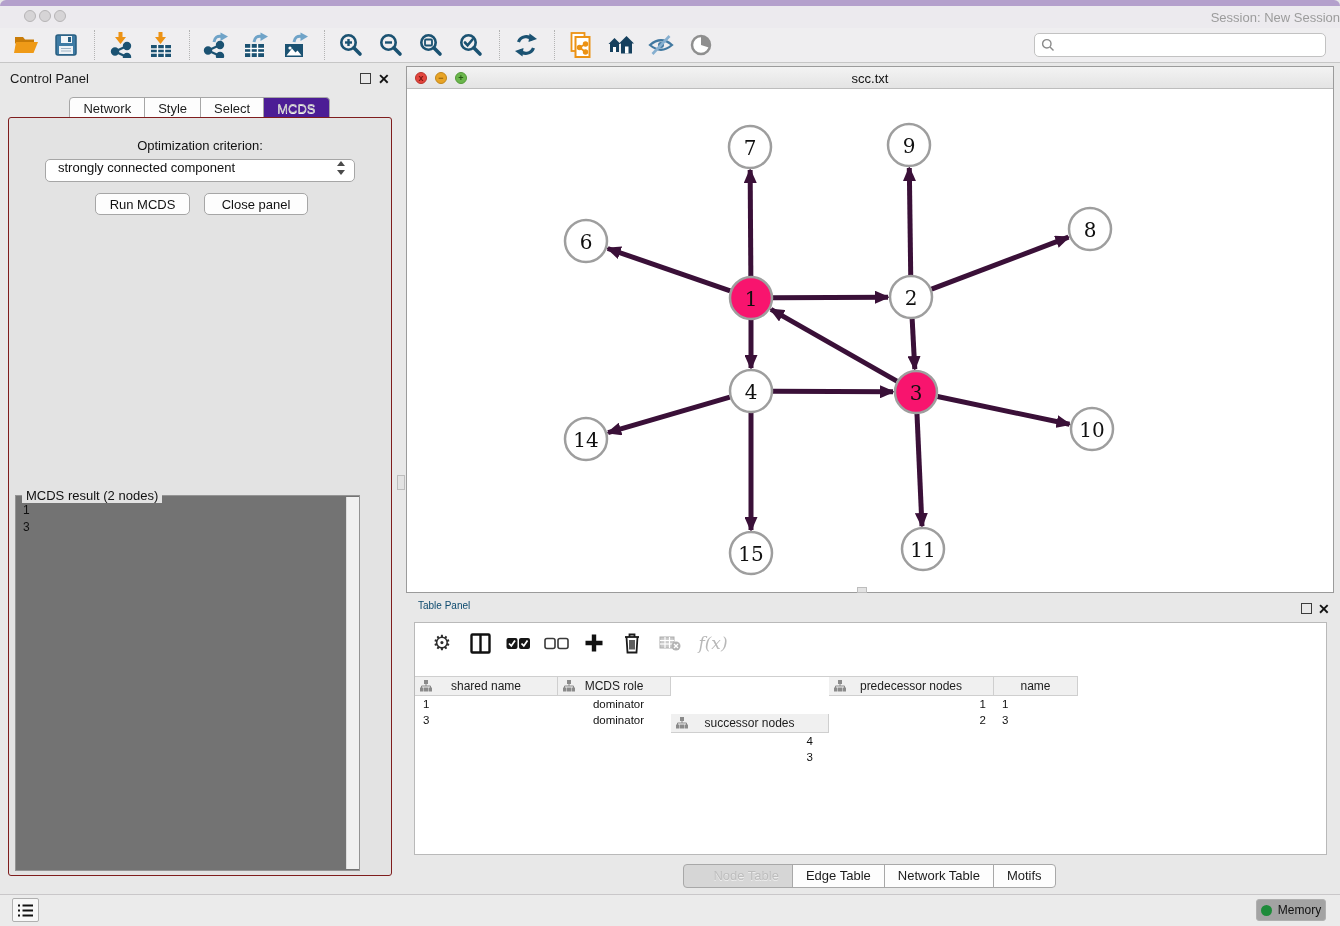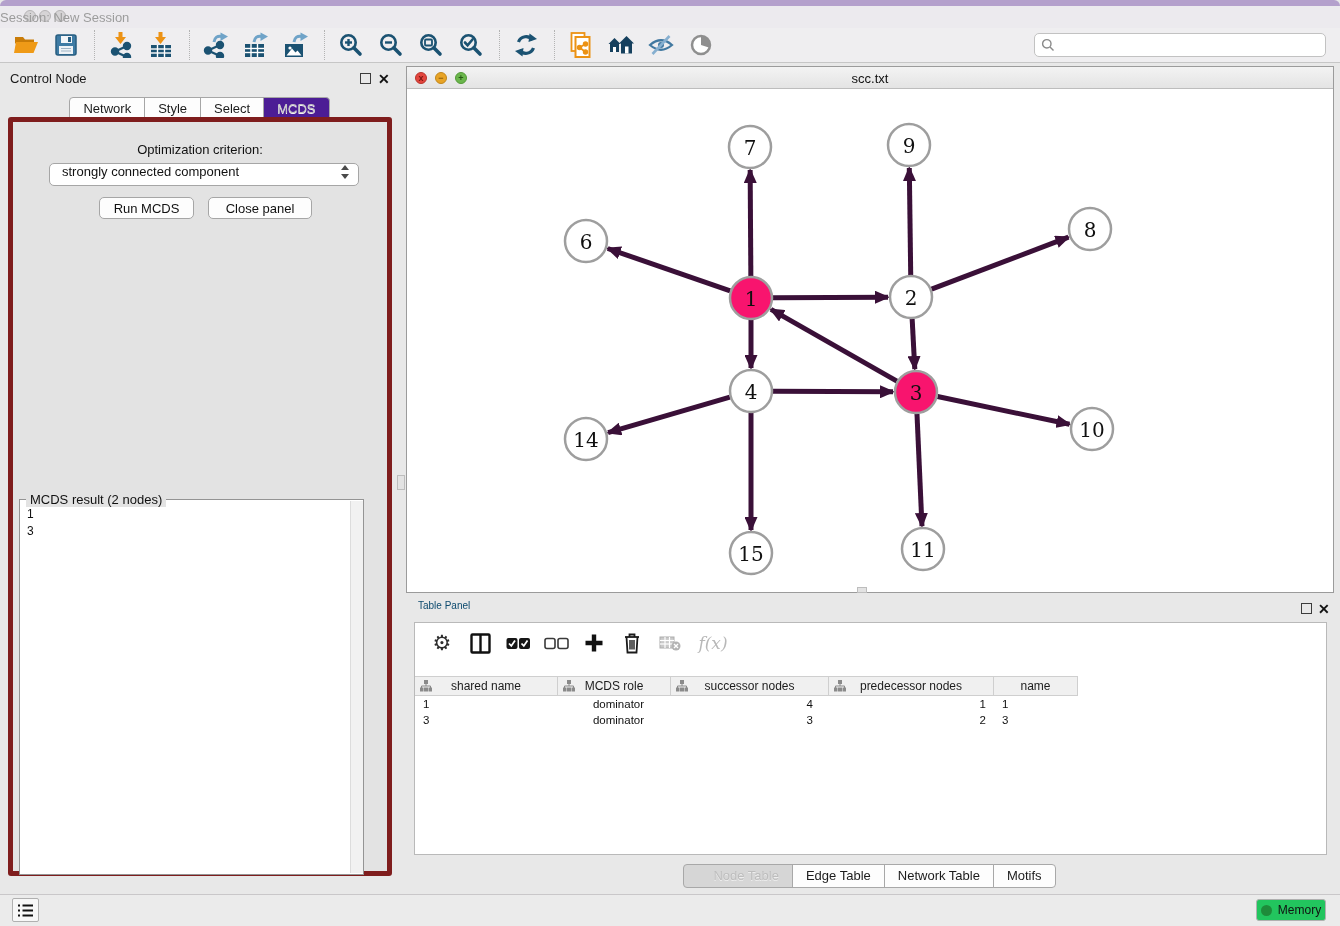--- a/index.html
+++ b/index.html
@@ -6,21 +6,21 @@
   html,body { width:1340px; height:926px; overflow:hidden; background:#e8e8e8;
               font-family:"Liberation Sans", sans-serif; }
   .app { position:relative; width:1340px; height:926px; background:#e8e8e8; }
 
   
   .top-strip { position:absolute; left:0; top:0; width:1340px; height:6px; background:#b4a0cc;
                border-radius:6px 6px 0 0; }
   .titlebar { position:absolute; left:0; top:6px; width:1340px; height:22px; background:#eceaee; }
   .tl { position:absolute; top:4px; width:12px; height:12px; border-radius:50%;
         background:#d6d4d6; border:1px solid #b6b4b6; }
-  .win-title { position:absolute; left:0; top:4px; width:100%; text-align:left;
+  .win-title { position:absolute; left:0; top:4px; width:100%; text-align:right;
                font-size:13px; color:#9c9c9c; }
 
   
   .toolbar { position:absolute; left:0; top:28px; width:1340px; height:35px; background:#efeef0;
              border-bottom:1px solid #c6c6c6; display:flex; align-items:center; padding:0 10px; }
   .tbtn { width:32px; height:30px; display:flex; align-items:center; justify-content:center; flex:none; margin-right:8px; }
   .tsep { flex:none; width:0; height:30px; border-left:1px dotted #b3b3b3; margin:0 10px 0 4px; }
   .spacer { flex:1; }
   .searchbox { flex:none; width:292px; height:24px; background:#fff; border:1px solid #c2c2c2;
                border-radius:5px; display:flex; align-items:center; padding:0 6px; margin-right:4px; }
@@ -30,30 +30,30 @@
   .cp-header { position:absolute; left:10px; top:71px; font-size:13px; color:#1a1a1a; }
   .panel-float { position:absolute; width:11px; height:11px; border:1.6px solid #3c3c3c; background:transparent; }
   .panel-close { position:absolute; font-size:14px; font-weight:bold; color:#111; line-height:12px; }
   .cp-tabs { position:absolute; left:0; top:97px; width:400px; display:flex; justify-content:center; }
   .ctab { padding:3px 13px 4px; border:1px solid #a6a6a6; margin-left:-1px; background:#fdfdfd;
           font-size:13px; color:#1c1c1c; white-space:nowrap; }
   .ctab:first-child { border-radius:4px 0 0 4px; }
   .ctab:last-child  { border-radius:0 4px 4px 0; }
   .ctab.selected { background:#4c1d95; color:#c6c6c6; text-shadow:0 1px 0 #f4f4f4; }
   .cp-body { position:absolute; left:8px; top:117px; width:384px; height:759px;
-             background:#e3e3e3; border:5px solid #7f1d1d; border-radius:3px; }
+             background:#e3e3e3; border:1px solid #7f1d1d; border-radius:3px; }
   .opt-label { position:absolute; left:0; top:20px; width:100%; text-align:center; font-size:13px; color:#111; }
   .criterion { position:absolute; left:36px; top:41px; width:310px; height:23px; background:#fff;
                border:1px solid #a6a6a6; border-radius:5px; display:flex; align-items:flex-start;
                padding:0 8px 0 12px; font-size:13px; color:#111; }
   .criterion .stepper { margin-left:auto; }
   .btn { position:absolute; height:22px; background:#fdfdfd; border:1px solid #a6a6a6; border-radius:5px;
          font-size:13px; color:#111; display:flex; align-items:center; justify-content:center; }
   .mcds-fieldset { position:absolute; left:6px; top:377px; width:345px; height:376px;
-                   border:1px solid #949494; background:#ffffff; }
+                   border:1px solid #949494; background:#737373; }
   .mcds-legend { position:absolute; top:-8px; left:6px; background:#e3e3e3; padding:0 4px;
                  font-size:13px; color:#111; white-space:nowrap; }
   .mcds-text { position:absolute; left:0; top:2px; right:14px; bottom:0; padding:4px 7px;
                font-size:12px; line-height:17px; color:#111; white-space:pre; overflow:hidden; }
   .mcds-scroll { position:absolute; right:0; top:1px; bottom:1px; width:13px; background:#f1f1f1;
                  border-left:1px solid #dcdcdc; }
 
   
   .net-win { position:absolute; left:406px; top:66px; width:928px; height:527px; background:#fff;
              border:1px solid #9b9b9b; }
@@ -79,37 +79,37 @@
   .tp-headrow { position:absolute; left:0; top:53px; height:19px; display:flex;
                 border-top:1px solid #cfcfcf; }
   .th { position:relative; height:19px; background:#f0f0f0; border-right:1px solid #cfcfcf;
         border-bottom:1px solid #cfcfcf; display:flex; align-items:center; justify-content:center;
         font-size:12px; color:#1c1c1c; }
   .th:first-child { border-left:none; }
   .th .tree-ic { position:absolute; left:5px; top:3px; }
   .tp-body { position:absolute; left:0; top:73px; width:100%; }
   .tr { display:flex; height:16px; }
   .td { font-size:11.5px; color:#111; height:16px; line-height:16px; overflow:hidden; }
-  .col0 { width:143px; } .col1 { width:113px;text-align:center; } .col2 { width:158px; } .col3 { width:165px; } .col4 { width:84px; }
+  .col0 { width:143px; } .col1 { width:113px;text-align:center; } .col2 { width:158px;margin-top:37px; } .col3 { width:165px; } .col4 { width:84px; }
   .td.col0, .td.col1, .td.col4 { padding-left:8px; }
   .td.col2 { text-align:right; padding-right:16px; }
   .td.col3 { text-align:right; padding-right:8px; }
   .tp-tabs { position:absolute; left:406px; top:864px; width:928px; display:flex; justify-content:center; }
   .ttab { padding:3px 13px 4px; border:1px solid #a8a8a8; margin-left:-1px; background:#fdfdfd;
           font-size:13px; color:#1c1c1c; white-space:nowrap; }
   .ttab:first-child { border-radius:4px 0 0 4px; }
   .ttab:last-child  { border-radius:0 4px 4px 0; }
   .ttab.selected { background:#d6d6d6; color:#bdbdbd; text-shadow:0 1px 0 #eee;padding-left:29px; }
 
   
   .statusbar { position:absolute; left:0; top:894px; width:1340px; height:32px; background:#ebebeb;
                border-top:1px solid #c9c7c9; }
   .list-btn { position:absolute; left:12px; top:3px; width:27px; height:24px; background:#f7f7f7;
               border:1px solid #b0b0b0; border-radius:2px; display:flex; align-items:center; justify-content:center; }
-  .mem-btn { position:absolute; right:14px; top:4px; width:70px; height:22px; background:#22c55e;
+  .mem-btn { position:absolute; right:14px; top:4px; width:70px; height:22px; background:#a3a3a3;
              border:1px solid #b0b0b0; border-radius:3px; display:flex; align-items:center;
              justify-content:center; font-size:12px; color:#111; }
   .mem-dot { width:11px; height:11px; border-radius:50%; background:#1e8b3a; margin-right:6px; }
 </style>
 </head>
 <body>
 
 <div class="app">
 
   <div class="top-strip"></div>
@@ -279,21 +279,21 @@
     <div class="spacer"></div>
     <div class="searchbox">
       <svg width="14" height="14" viewBox="0 0 14 14">
         <circle cx="5.8" cy="5.8" r="4.2" stroke="#8a8a8a" stroke-width="1.4" fill="none"></circle>
         <line x1="9" y1="9" x2="12.5" y2="12.5" stroke="#8a8a8a" stroke-width="1.4"></line>
       </svg>
       <input type="text" placeholder="" style="">
     </div>
   </div>
 
-  <div class="cp-header">Control Node</div>
+  <div class="cp-header">Control Panel</div>
   <div class="panel-float" style="left:360px; top:73px"></div>
   <div class="panel-close" style="left:378px; top:73px">✕</div>
 
   <div class="cp-tabs">
       <div class="ctab">Network</div>
       <div class="ctab">Style</div>
       <div class="ctab">Select</div>
       <div class="ctab selected">MCDS</div>
     </div>
 

